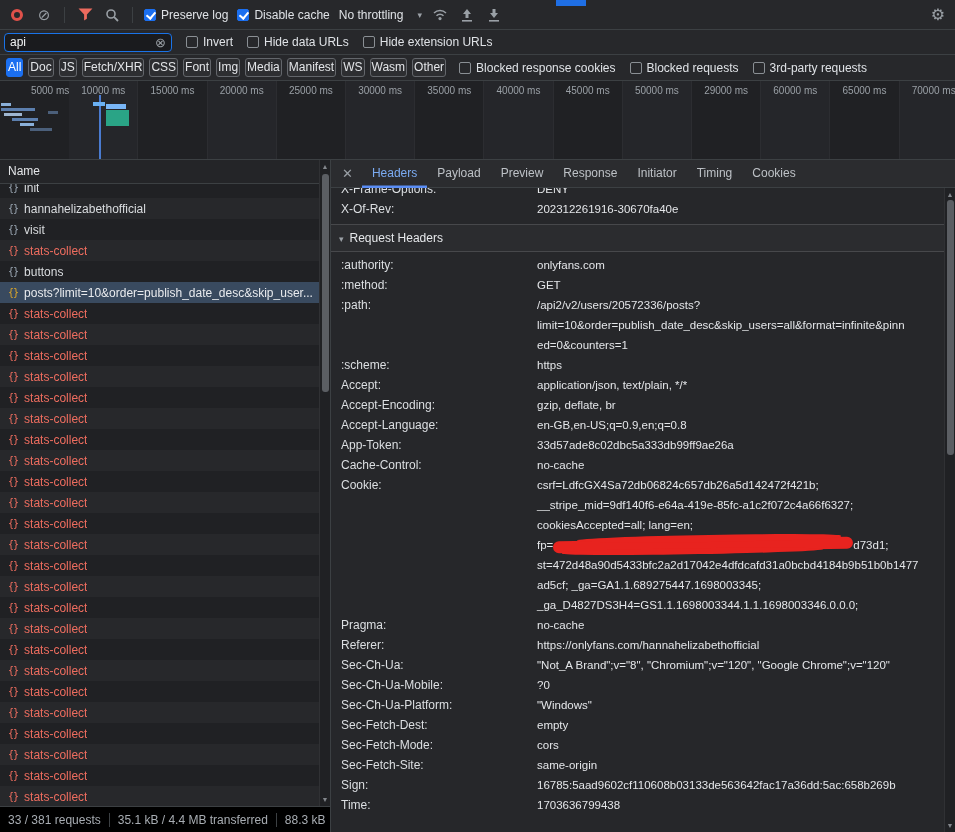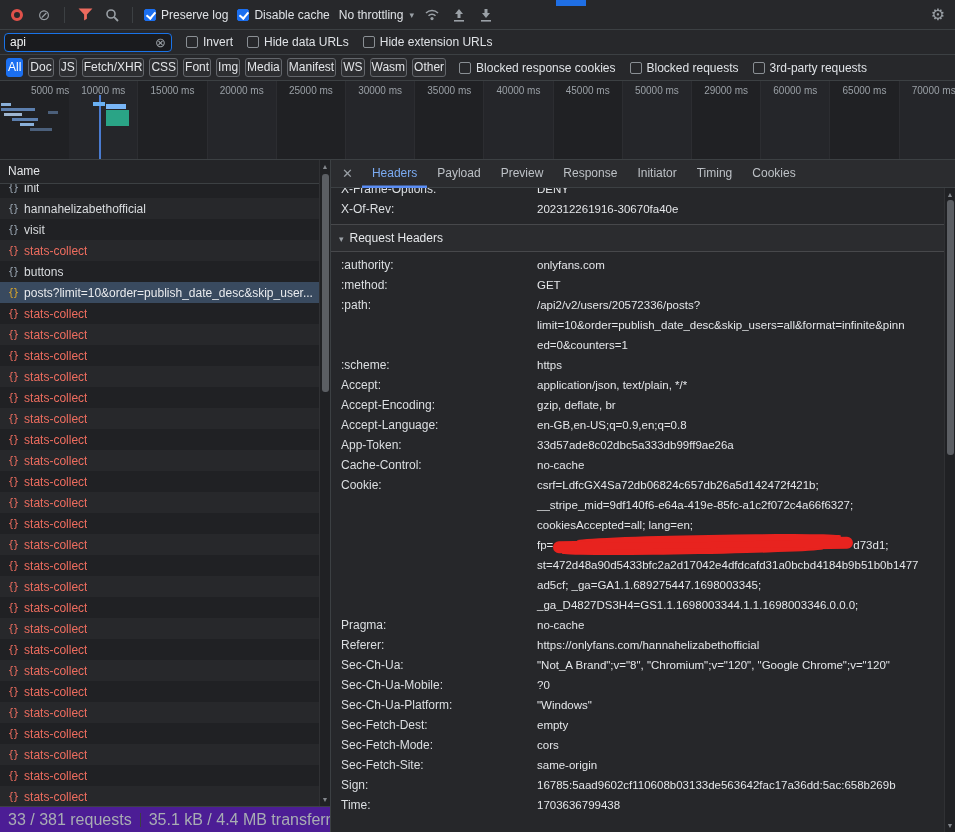--- a/index.html
+++ b/index.html
@@ -13,21 +13,21 @@
   .top-blue-strip { position:absolute; top:0; left:556px; width:30px; height:6px; background:#1f6fe5; z-index:9; }
   .tbtn { display:inline-flex; align-items:center; justify-content:center; width:18px; height:18px; flex:none; cursor:pointer; }
   .rec-ring { width:12px; height:12px; border-radius:50%; border:3px solid #e0514a; }
   .glyph { color:#9aa0a6; font-size:15px; line-height:1; }
   .vsep { width:1px; height:16px; background:#3c4043; flex:none; margin:0 2px; }
   .cb-label { display:inline-flex; align-items:center; gap:5px; color:#dfe2e6; cursor:pointer; white-space:nowrap; }
   .cb { width:12px; height:12px; border:1px solid #8a8f94; border-radius:2px; position:relative; flex:none; background:transparent; }
   .cb.checked { background:#1b6ff0; border-color:#1b6ff0; }
   .cb.checked::after { content:""; position:absolute; left:3px; top:0.5px; width:4px; height:7px;
                        border:solid #fff; border-width:0 2px 2px 0; transform:rotate(40deg); }
-  .throttle { display:inline-flex; align-items:center; gap:6px; color:#dfe2e6; cursor:pointer; }
+  .throttle { display:inline-flex; align-items:center; gap:14px; color:#dfe2e6; cursor:pointer; }
   .caret { color:#9aa0a6; font-size:9px; }
   .spacer { flex:1; }
   .gear { font-size:16px; color:#9aa0a6; }
 
   .filter-row { position:absolute; top:30px; left:0; right:0; height:25px; background:#27282b;
                 border-bottom:1px solid #3c4043; display:flex; align-items:center; padding:0 4px; gap:14px; }
   .filter-input { width:168px; height:19px; background:#1a1b1e; border:1.5px solid #1a73e8; border-radius:4px;
                   display:flex; align-items:center; padding:0 5px; gap:4px; cursor:text; }
   .filter-text { flex:1; color:#f1f3f4; }
   .clear-x { color:#9aa0a6; font-size:13px; line-height:1; cursor:pointer; }
@@ -67,22 +67,22 @@
   .scroll { position:absolute; width:11px; background:#202124; border-left:1px solid #303134; }
   .lscroll { right:0; top:0; bottom:26px; }
   .rscroll { right:0; top:28px; bottom:0; }
   .sb-arrow { position:absolute; left:0; width:100%; text-align:center; font-size:7px; color:#82868b; cursor:pointer; }
   .sb-arrow.up { top:3px; } .sb-arrow.down { bottom:3px; }
   .sb-thumb { position:absolute; left:2px; width:7px; background:#5b5e63; border-radius:3px; cursor:grab; }
   .lscroll .sb-thumb { top:14px; height:218px; }
   .rscroll .sb-thumb { top:12px; height:255px; }
 
   
-  .status-bar { position:absolute; left:0; right:0; bottom:0; height:26px; background:#4c1d95; border-top:1px solid #3c4043;
-                display:flex; align-items:center; color:#a8adb3; font-size:16px; white-space:nowrap; overflow:hidden; }
+  .status-bar { position:absolute; left:0; right:0; bottom:0; height:26px; background:#000000; border-top:1px solid #3c4043;
+                display:flex; align-items:center; color:#a8adb3; font-size:12px; white-space:nowrap; overflow:hidden; }
   .sb-seg { padding:0 8px; border-right:1px solid #3c4043; height:14px; line-height:14px; flex:none; }
   .sb-seg:last-child { border-right:none; }
 
   
   .right-panel { position:relative; flex:1; background:#26272a; border-left:1px solid #3c4043; overflow:hidden; }
   .tabbar { position:absolute; top:0; left:0; right:0; height:28px; background:#2b2c2f; border-bottom:1px solid #3c4043;
             display:flex; align-items:center; }
   .close-x { color:#9aa0a6; font-size:13px; padding:0 9px 0 11px; cursor:pointer; }
   #tabs { display:flex; height:100%; }
   .dtab { padding:0 10px; height:28px; line-height:27px; color:#bdc1c6; cursor:pointer; }

